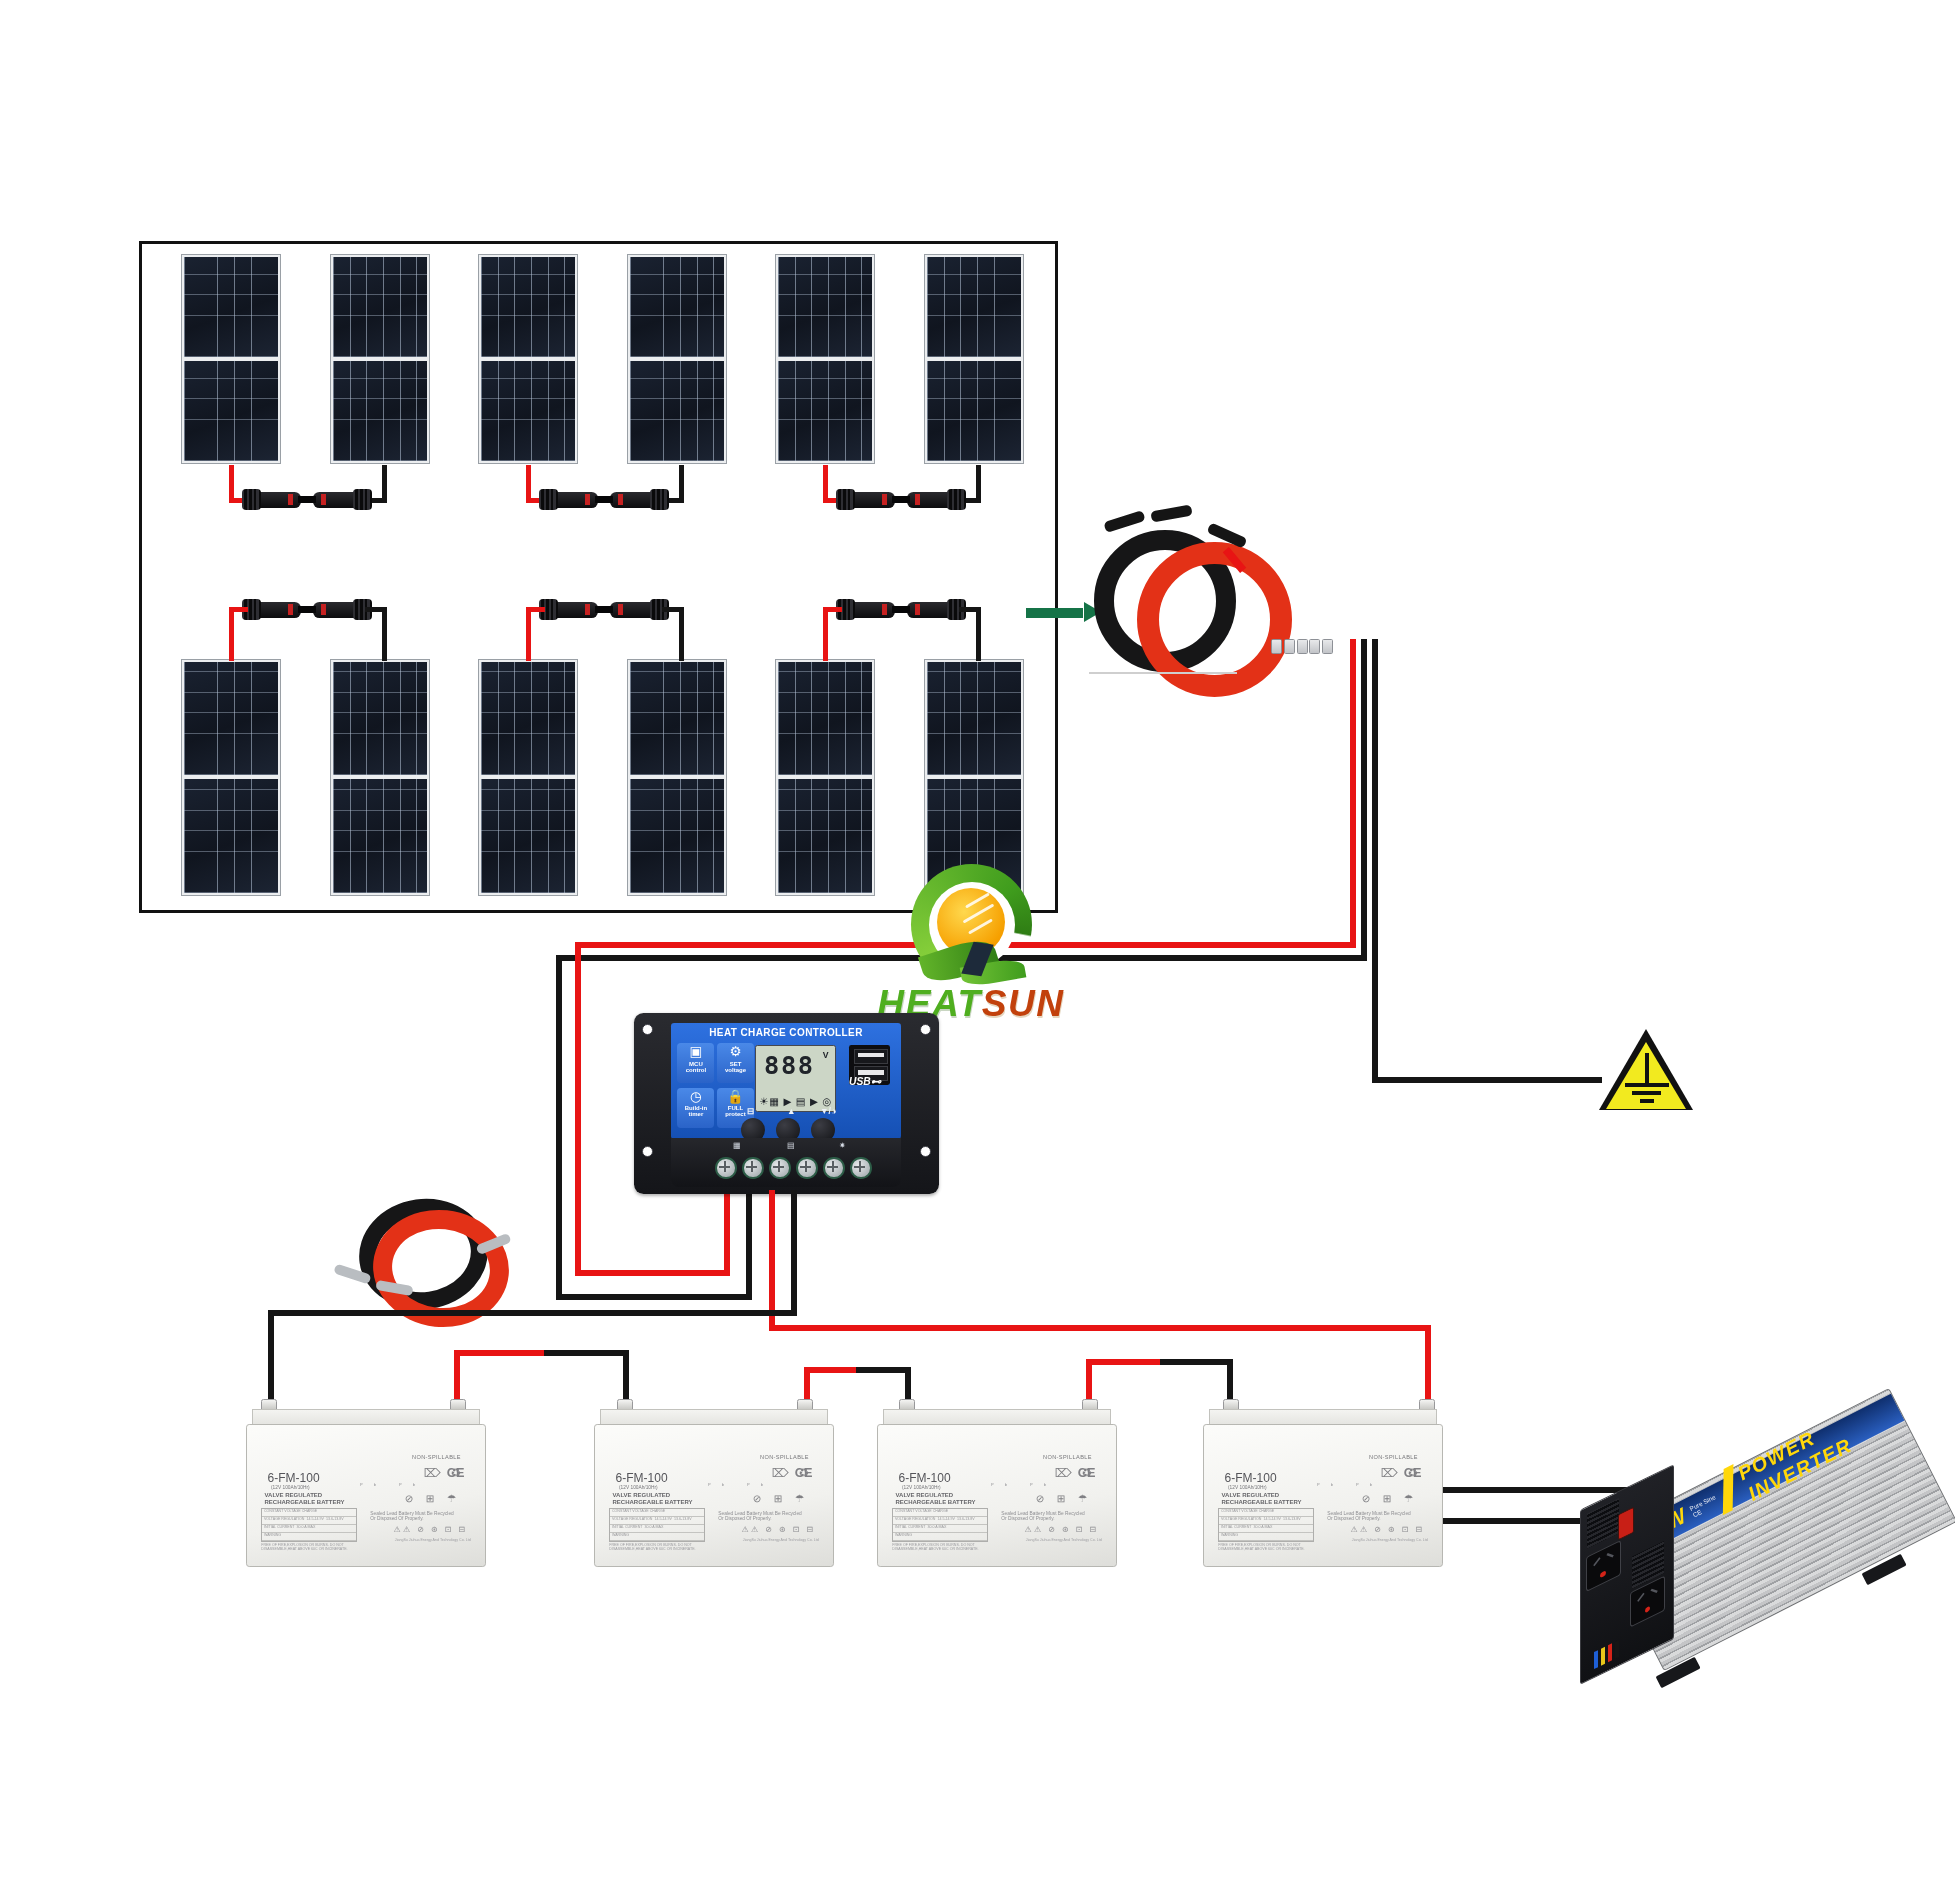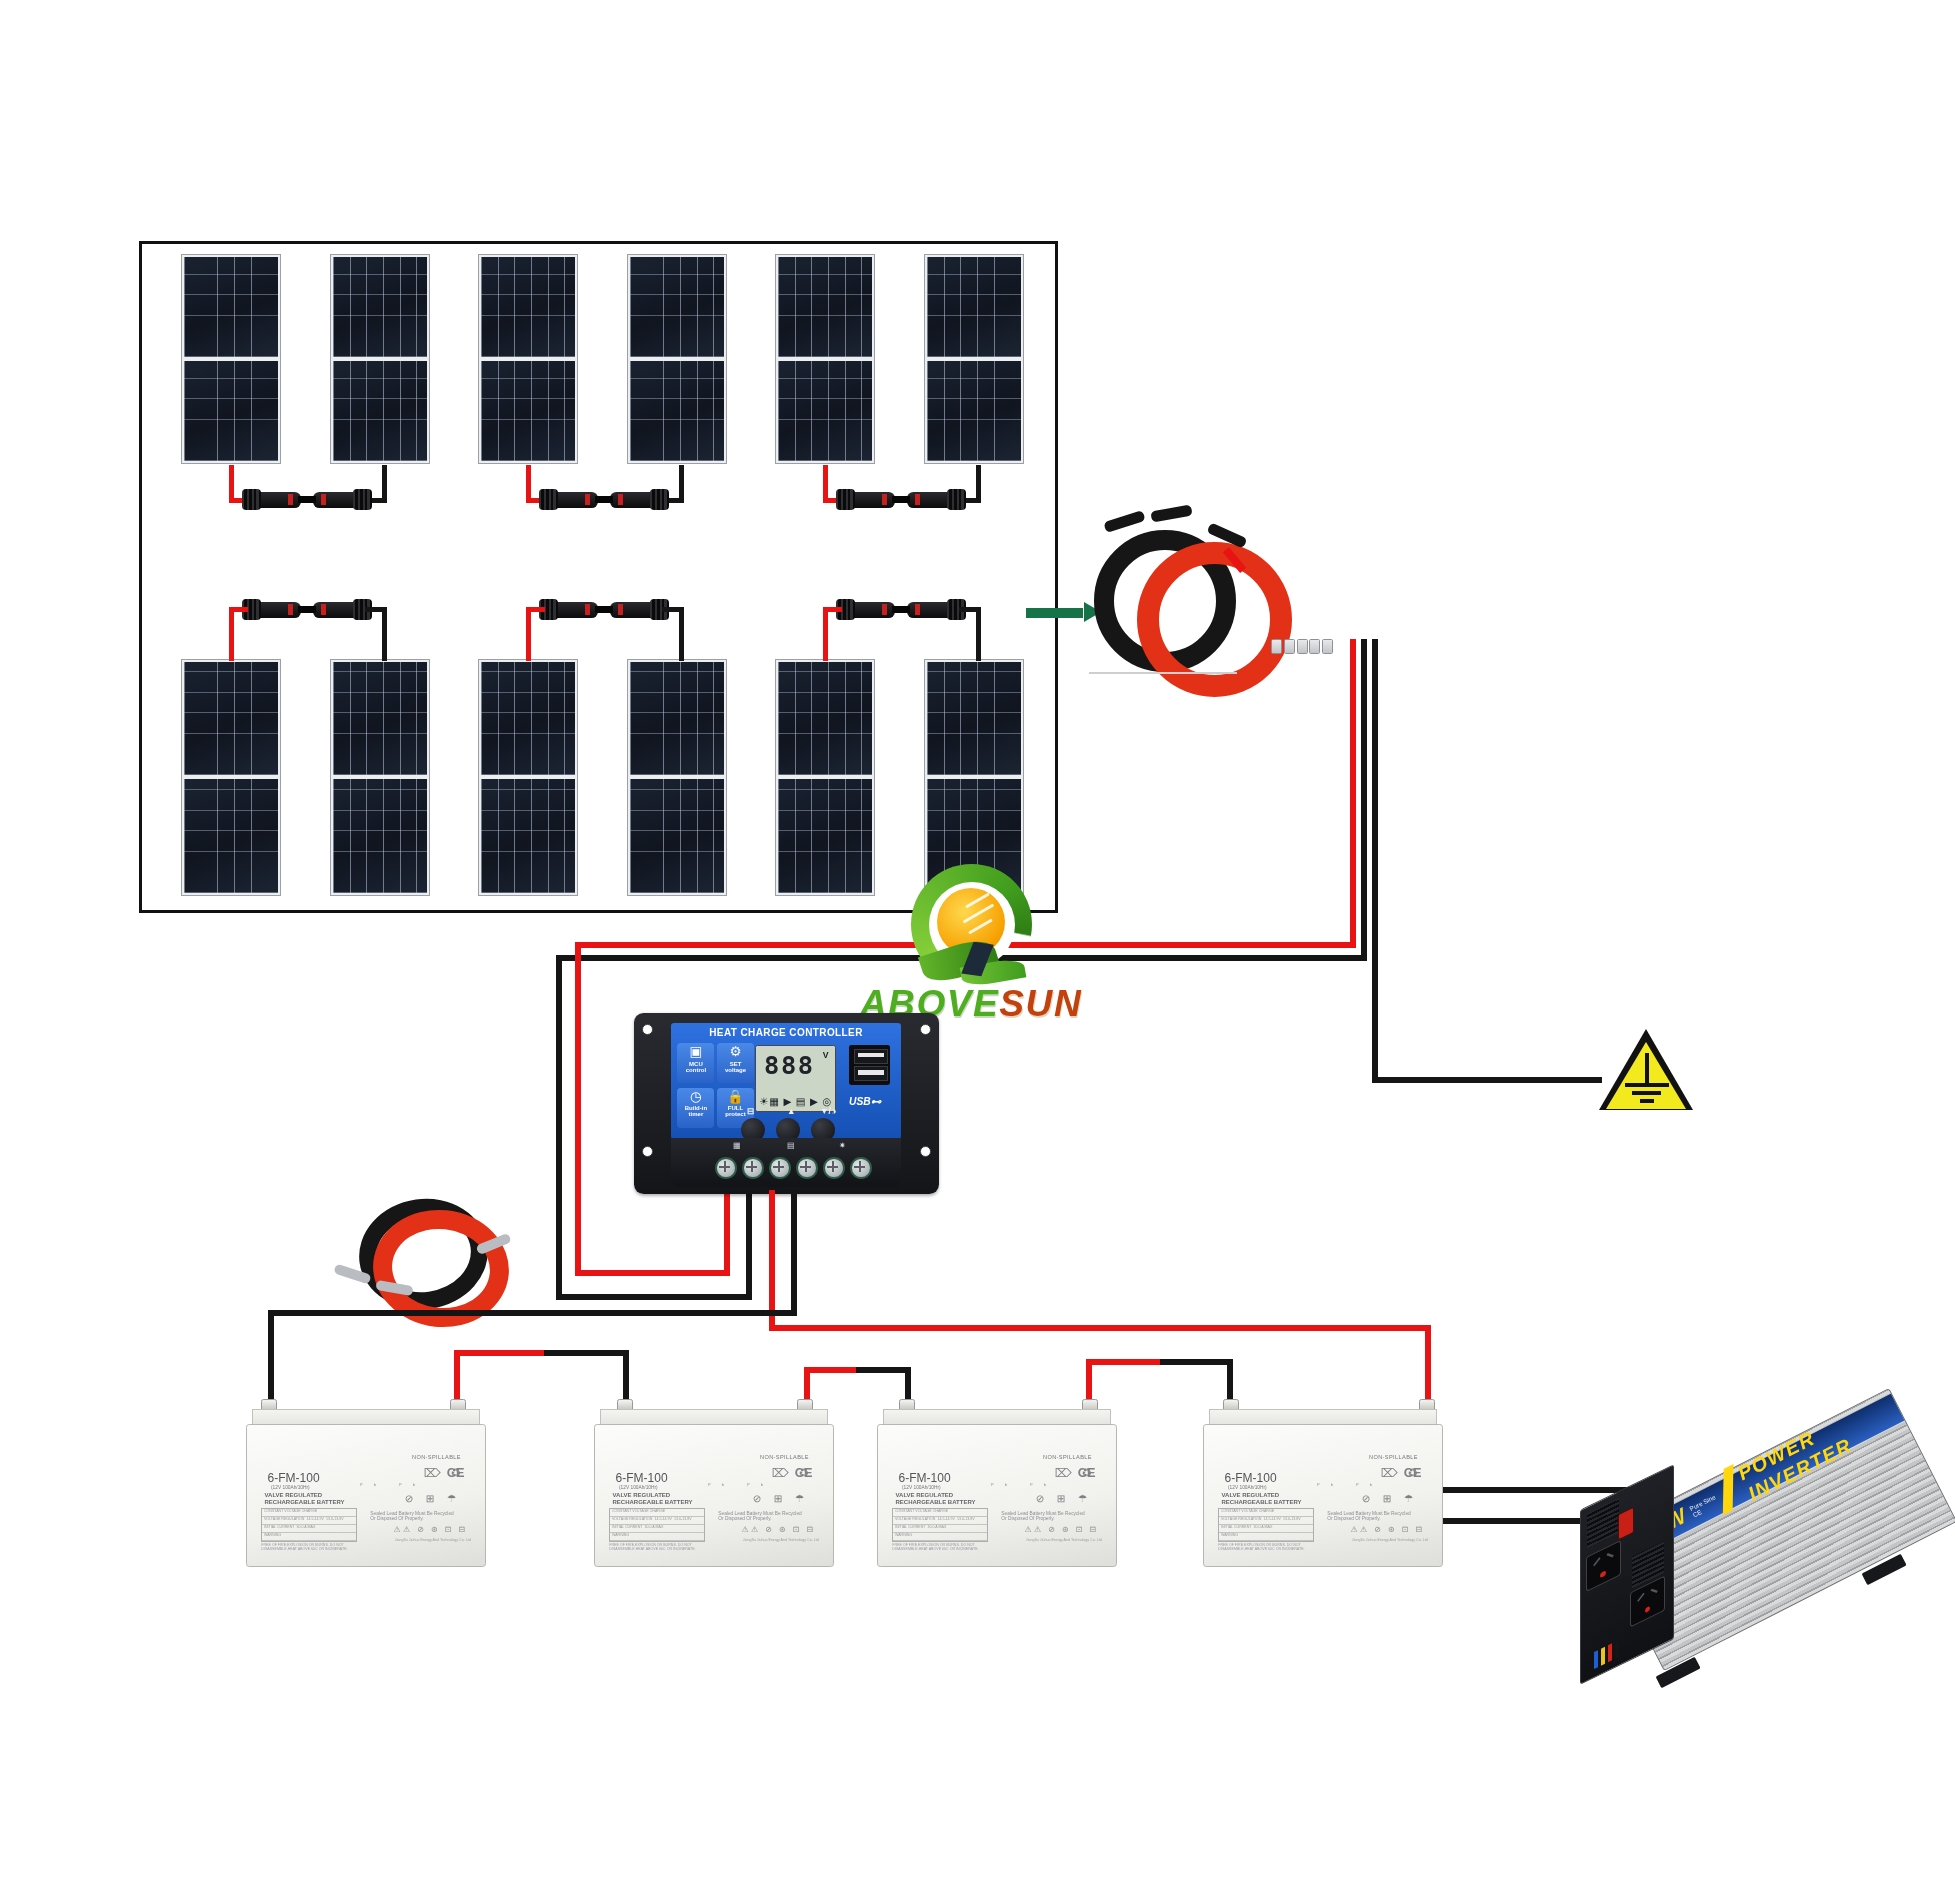--- a/index.html
+++ b/index.html
@@ -78,21 +78,21 @@
   .tile{position:absolute;width:37px;height:40px;background:linear-gradient(#4a89e8,#2a63c8);border-radius:4px;color:#fff;text-align:center;}
   .tile .ic{font-size:13.5px;line-height:17.5px;}
   .tile .tl{font-size:6px;font-weight:bold;line-height:6.4px;}
   .lcd{position:absolute;left:84px;top:22px;width:79px;height:65px;background:#ccd6c6;border:1.6px solid #46484e;border-radius:2.4px;color:#20242a;}
   .lcd .val{font-family:"DejaVu Sans Mono",monospace;font-weight:bold;font-size:25.4px;letter-spacing:1.6px;position:absolute;left:8px;top:4.8px;}
   .lcd .unit{position:absolute;right:6.4px;top:4.8px;font-size:8.7px;font-weight:bold;}
   .lcd .icons{position:absolute;left:3.2px;bottom:3.2px;font-size:10.3px;letter-spacing:0.8px;}
   .usb{position:absolute;left:178px;top:22px;width:41px;height:40px;background:#0d0d10;border-radius:2.4px;}
   .usb .p{position:absolute;left:4.8px;width:32px;height:13.5px;background:#17181c;border:0.8px solid #3a3b40;}
   .usb .p i{position:absolute;left:3.2px;top:3.2px;right:3.2px;height:4.8px;background:#e8e8ea;}
-  .usblab{position:absolute;left:178px;top:72px;color:#fff;font-weight:bold;font-style:italic;font-size:10.3px;}
+  .usblab{position:absolute;left:178px;top:52px;color:#fff;font-weight:bold;font-style:italic;font-size:10.3px;}
   .cbtn{position:absolute;top:95px;width:24px;height:24px;border-radius:50%;background:radial-gradient(circle at 35% 30%,#3c3d44,#101114);}
   .cicons{position:absolute;top:83px;color:#eef2f8;font-size:8.7px;font-weight:bold;}
   .cterm{position:absolute;left:37px;top:125px;width:230px;height:49px;background:linear-gradient(#26272c,#121317);border-radius:0 0 8px 8px;}
   .screw{position:absolute;top:19px;width:17.5px;height:17.5px;border-radius:50%;background:radial-gradient(circle at 35% 35%,#e7eaec,#9aa2a6);border:2.4px solid #2c5c46;}
   .screw:before{content:"";position:absolute;left:7.1px;top:1.6px;width:1.6px;height:11px;background:#595f63;}
   .screw:after{content:"";position:absolute;left:1.6px;top:7.1px;width:11px;height:1.6px;background:#595f63;}
   .ptico{position:absolute;top:3.2px;color:#d7dde6;font-size:8px;}
   
   .battery{position:absolute;width:240px;height:168px;}
   .battery .post{position:absolute;top:0;width:13.5px;height:12px;background:linear-gradient(#f4f4f2,#bdbdb9);border:0.8px solid #98989a;border-radius:2.4px;}
@@ -306,21 +306,21 @@
     </div>
   <div class="sun">
     <i style="left:27px;top:11px;width:27px;height:3.2px;"></i>
     <i style="left:24px;top:24px;width:35px;height:3.2px;"></i>
     <i style="left:30px;top:37px;width:27px;height:3.2px;"></i>
   </div>
   <div class="leaf"></div>
   <div class="leaf2"></div>
   <div class="flagbit"></div>
   <div class="logo-text">
-    <span class="fl">ABOVE</span><span class="su">SUN</span>
+    <span class="fl">HEAT</span><span class="su">SUN</span>
   </div>
 
   <div class="controller">
     <div class="hole" style="left:8px;top:11px;"></div>
     <div class="hole" style="right:8px;top:11px;"></div>
     <div class="hole" style="left:8px;top:133px;"></div>
     <div class="hole" style="right:8px;top:133px;"></div>
     <div class="cface">
       <div class="ctitle">HEAT CHARGE CONTROLLER</div>
       <div class="tile" style="left:6.4px;top:20.6px;">

